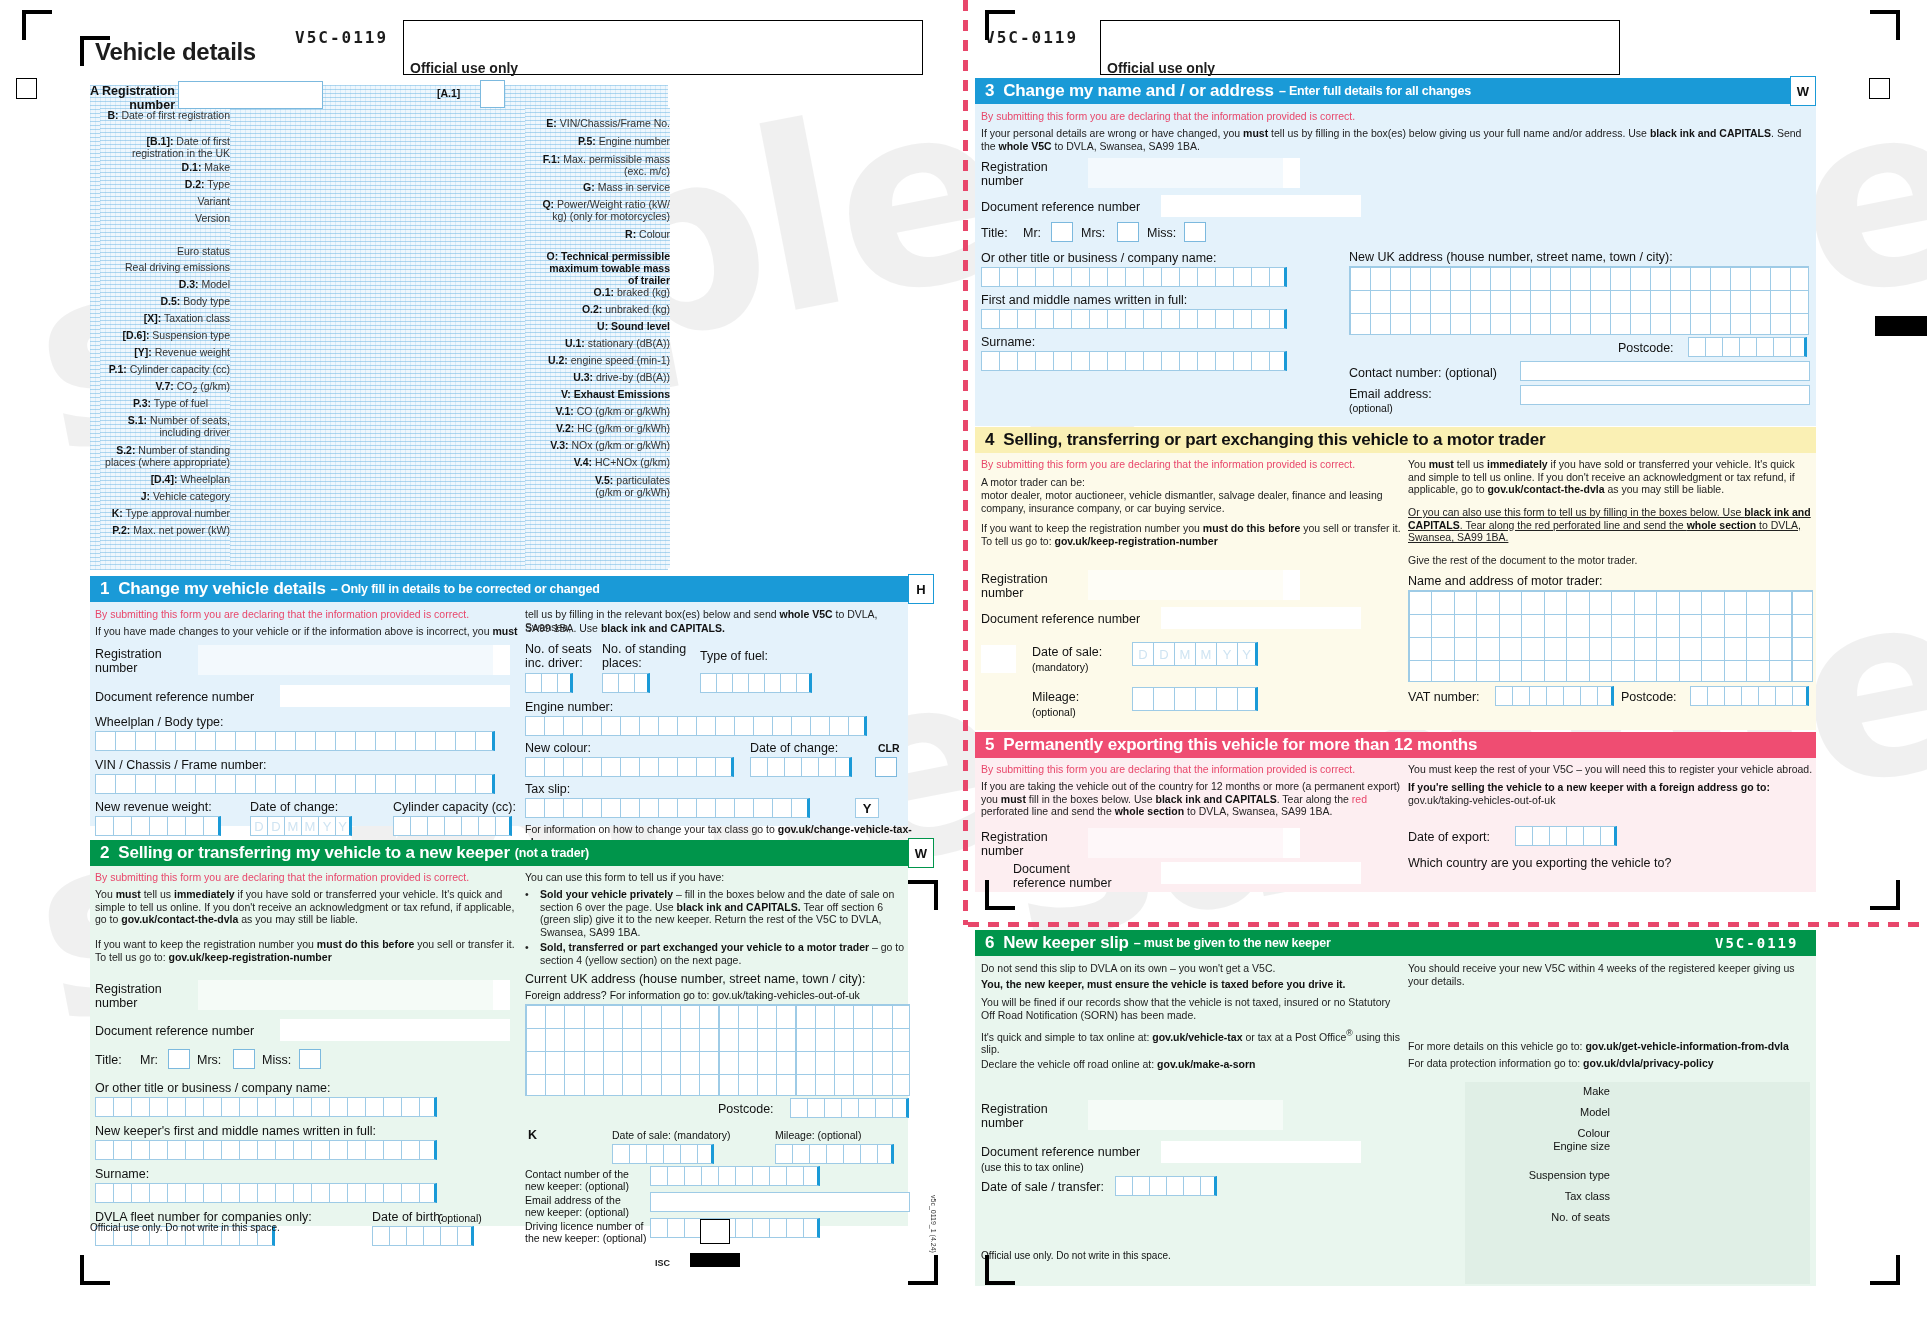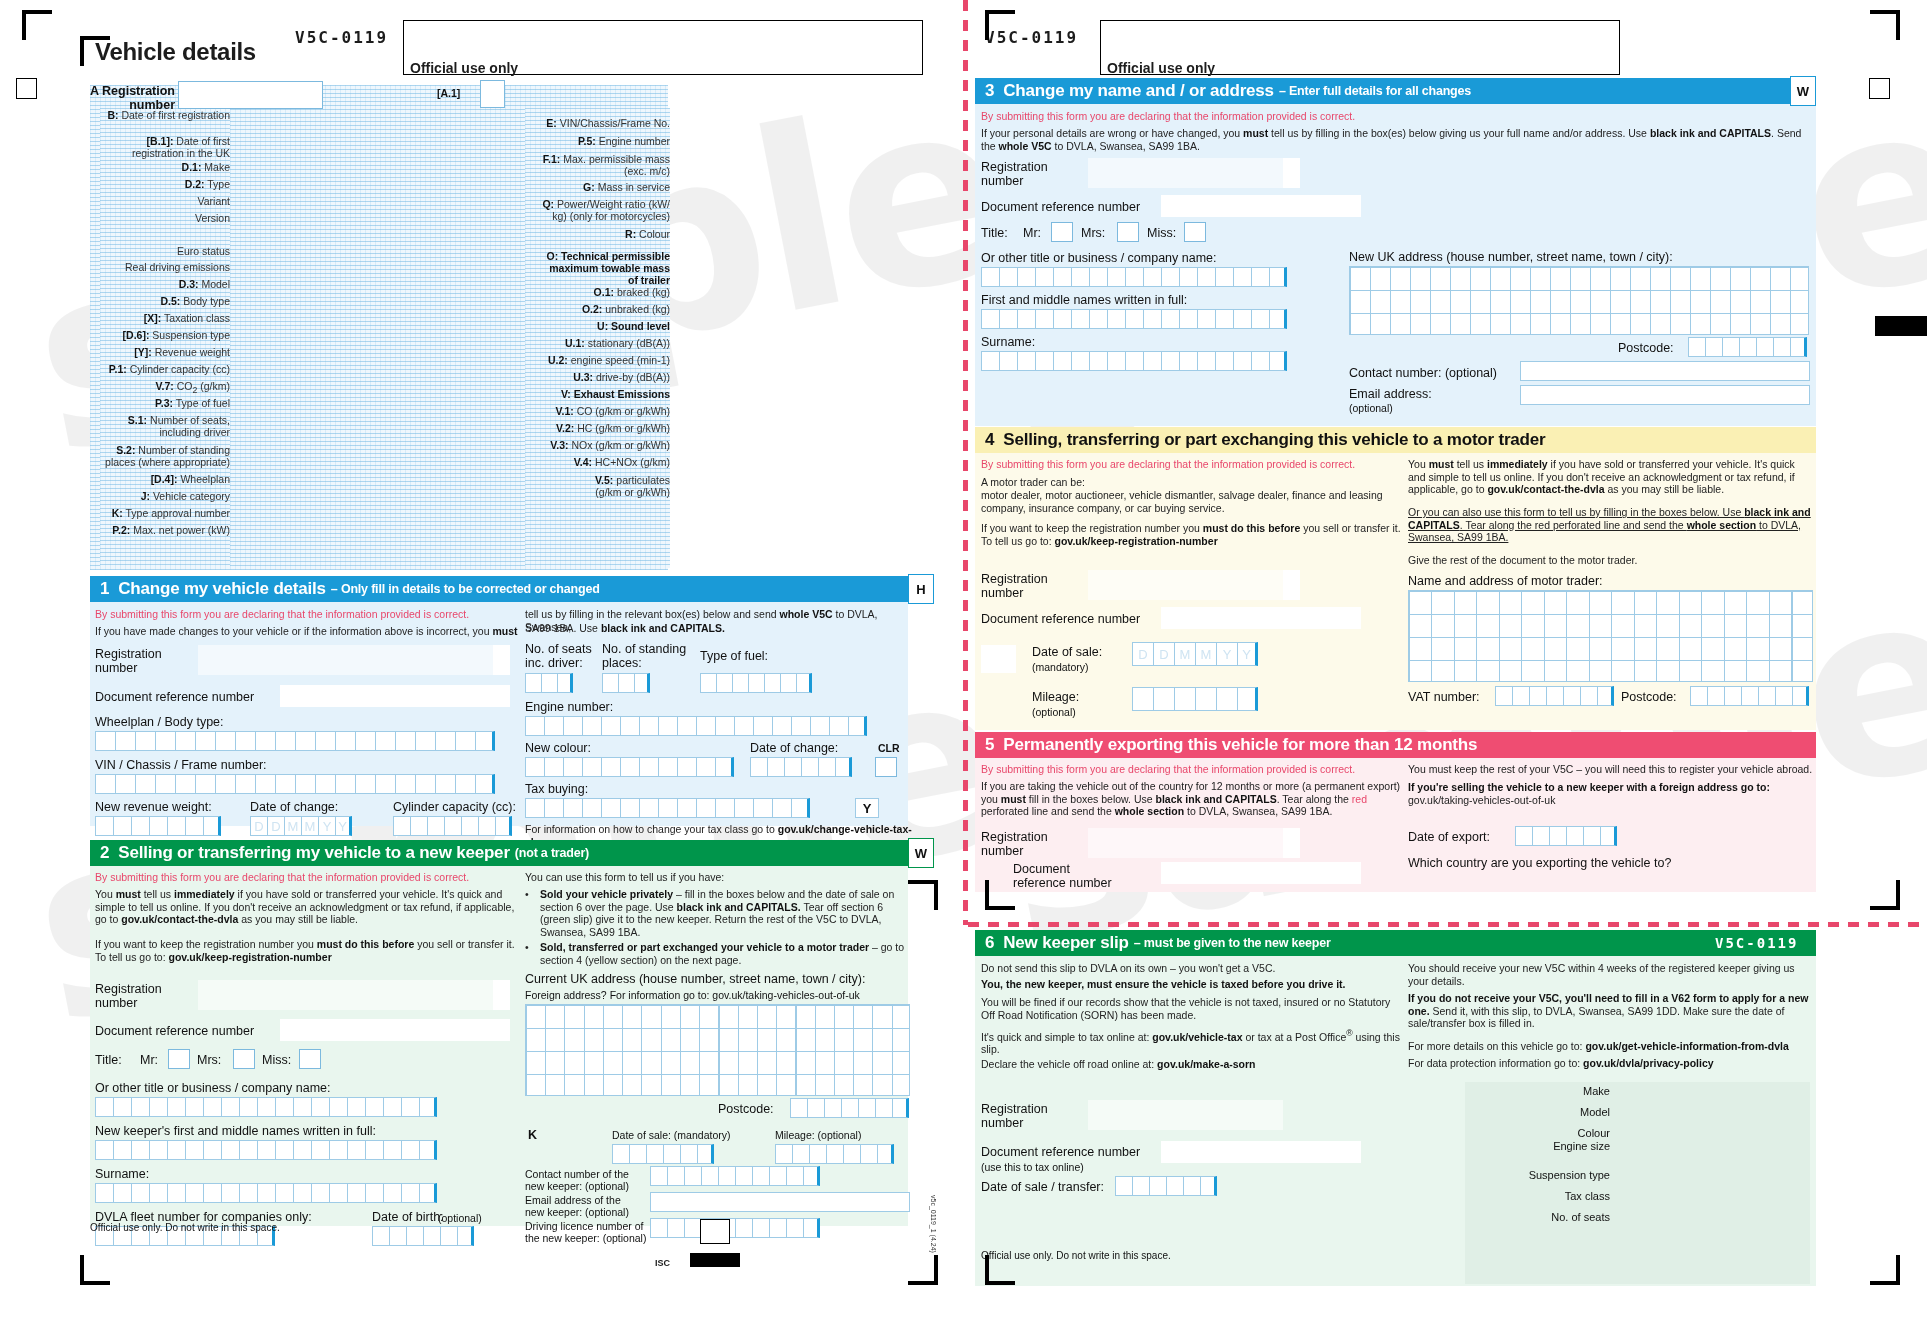--- a/index.html
+++ b/index.html
@@ -200,21 +200,21 @@
       <div class="vd-lbl" style="left: 100px; width: 130px; top: 212px; text-align: right;">Version</div>
       <div class="vd-lbl" style="left: 100px; width: 130px; top: 245px; text-align: right;">Euro status</div>
       <div class="vd-lbl" style="left: 100px; width: 130px; top: 261px; text-align: right;">Real driving emissions</div>
       <div class="vd-lbl" style="left: 100px; width: 130px; top: 278px; text-align: right;"><b>D.3:</b> Model</div>
       <div class="vd-lbl" style="left: 100px; width: 130px; top: 295px; text-align: right;"><b>D.5:</b> Body type</div>
       <div class="vd-lbl" style="left: 100px; width: 130px; top: 312px; text-align: right;"><b>[X]:</b> Taxation class</div>
       <div class="vd-lbl" style="left: 100px; width: 130px; top: 329px; text-align: right;"><b>[D.6]:</b> Suspension type</div>
       <div class="vd-lbl" style="left: 100px; width: 130px; top: 346px; text-align: right;"><b>[Y]:</b> Revenue weight</div>
       <div class="vd-lbl" style="left: 100px; width: 130px; top: 363px; text-align: right;"><b>P.1:</b> Cylinder capacity (cc)</div>
       <div class="vd-lbl" style="left: 100px; width: 130px; top: 380px; text-align: right;"><b>V.7:</b> CO<sub>2</sub> (g/km)</div>
-      <div class="vd-lbl" style="left: 100px; width: 130px; top: 397px; text-align: right;"><b>P.3:</b> Type of fuel</div>
+      <div class="vd-lbl" style="left: 100px; width: 108px; top: 397px; text-align: right;"><b>P.3:</b> Type of fuel</div>
       <div class="vd-lbl" style="left: 100px; width: 130px; top: 414px; text-align: right;"><b>S.1:</b> Number of seats,<br>including driver</div>
       <div class="vd-lbl" style="left: 100px; width: 130px; top: 444px; text-align: right;"><b>S.2:</b> Number of standing<br>places (where appropriate)</div>
       <div class="vd-lbl" style="left: 100px; width: 130px; top: 473px; text-align: right;"><b>[D.4]:</b> Wheelplan</div>
       <div class="vd-lbl" style="left: 100px; width: 130px; top: 490px; text-align: right;"><b>J:</b> Vehicle category</div>
       <div class="vd-lbl" style="left: 100px; width: 130px; top: 507px; text-align: right;"><b>K:</b> Type approval number</div>
       <div class="vd-lbl" style="left: 100px; width: 130px; top: 524px; text-align: right;"><b>P.2:</b> Max. net power (kW)</div>
     </div>
   <div id="vd-right-labels">
       <div class="vd-lbl" style="left: 525px; width: 145px; top: 117px; text-align: right;"><b>E:</b> VIN/Chassis/Frame No.</div>
       <div class="vd-lbl" style="left: 525px; width: 145px; top: 135px; text-align: right;"><b>P.5:</b> Engine number</div>
@@ -402,21 +402,21 @@
       <div class="c" style="width: 17px; height: 20px;"></div>
       <div class="c" style="width: 17px; height: 20px;"></div>
       <div class="c" style="width: 17px; height: 20px;"></div>
       <div class="c" style="width: 17px; height: 20px;"></div>
       <div class="c" style="width: 17px; height: 20px;"></div>
       <div class="c endbar" style="width: 17px; height: 20px;"></div>
     </div>
   <div class="lbl sm b" style="left:878px; top:741px;">CLR</div>
   <div class="tiny-sq" style="left:875px; top:757px; width:22px; height:20px;"></div>
 
-  <div class="lbl" style="left:525px; top:782px;">Tax buying:</div>
+  <div class="lbl" style="left:525px; top:782px;">Tax slip:</div>
   <div class="cellrow" id="s1-tax" style="left:525px; top:798px;">
       <div class="c" style="width: 19px; height: 20px;"></div>
       <div class="c" style="width: 19px; height: 20px;"></div>
       <div class="c" style="width: 19px; height: 20px;"></div>
       <div class="c" style="width: 19px; height: 20px;"></div>
       <div class="c" style="width: 19px; height: 20px;"></div>
       <div class="c" style="width: 19px; height: 20px;"></div>
       <div class="c" style="width: 19px; height: 20px;"></div>
       <div class="c" style="width: 19px; height: 20px;"></div>
       <div class="c" style="width: 19px; height: 20px;"></div>
@@ -869,21 +869,20 @@
   <div id="v5c-sec6-code" style="left:750px; top:935px;">V5C-0119</div>
   <div class="sec-body body-green" style="left:10px; top:956px; width:841px; height:330px;"></div>
 
   <div class="t" style="left:16px; top:962px; width:420px;">Do not send this slip to DVLA on its own – you won't get a V5C.</div>
   <div class="t" style="left:16px; top:978px; width:420px;"><b>You, the new keeper, must ensure the vehicle is taxed before you drive it.</b></div>
   <div class="t" style="left:16px; top:996px; width:420px;">You will be fined if our records show that the vehicle is not taxed, insured or no Statutory Off Road Notification (SORN) has been made.</div>
   <div class="t" style="left:16px; top:1027px; width:420px;">It's quick and simple to tax online at: <b>gov.uk/vehicle-tax</b> or tax at a Post Office<sup>®</sup> using this slip.</div>
   <div class="t" style="left:16px; top:1058px; width:420px;">Declare the vehicle off road online at: <b>gov.uk/make-a-sorn</b></div>
 
   <div class="t" style="left:443px; top:962px; width:405px;">You should receive your new V5C within 4 weeks of the registered keeper giving us your details.</div>
-  <div class="t" style="left:443px; top:992px; width:405px;"><b>If you do not receive your V5C, you'll need to fill in a V62 form to apply for a new one.</b> Send it, with this slip, to DVLA, Swansea, SA99 1DD. Make sure the date of sale/transfer box is filled in.</div>
   <div class="t" style="left:443px; top:1040px; width:405px;">For more details on this vehicle go to: <b>gov.uk/get-vehicle-information-from-dvla</b></div>
   <div class="t" style="left:443px; top:1057px; width:405px;">For data protection information go to: <b>gov.uk/dvla/privacy-policy</b></div>
 
   <div class="lbl" style="left:16px; top:1102px;">Registration</div>
   <div class="lbl" style="left:16px; top:1116px;">number</div>
   <div class="wbox" style="left:123px; top:1100px; width:195px; height:30px; opacity:.55;"></div>
 
   <div class="lbl" style="left:16px; top:1145px;">Document reference number</div>
   <div class="lbl sm" style="left:16px; top:1160px;">(use this to tax online)</div>
   <div class="wbox" style="left:196px; top:1141px; width:200px; height:22px;"></div>

